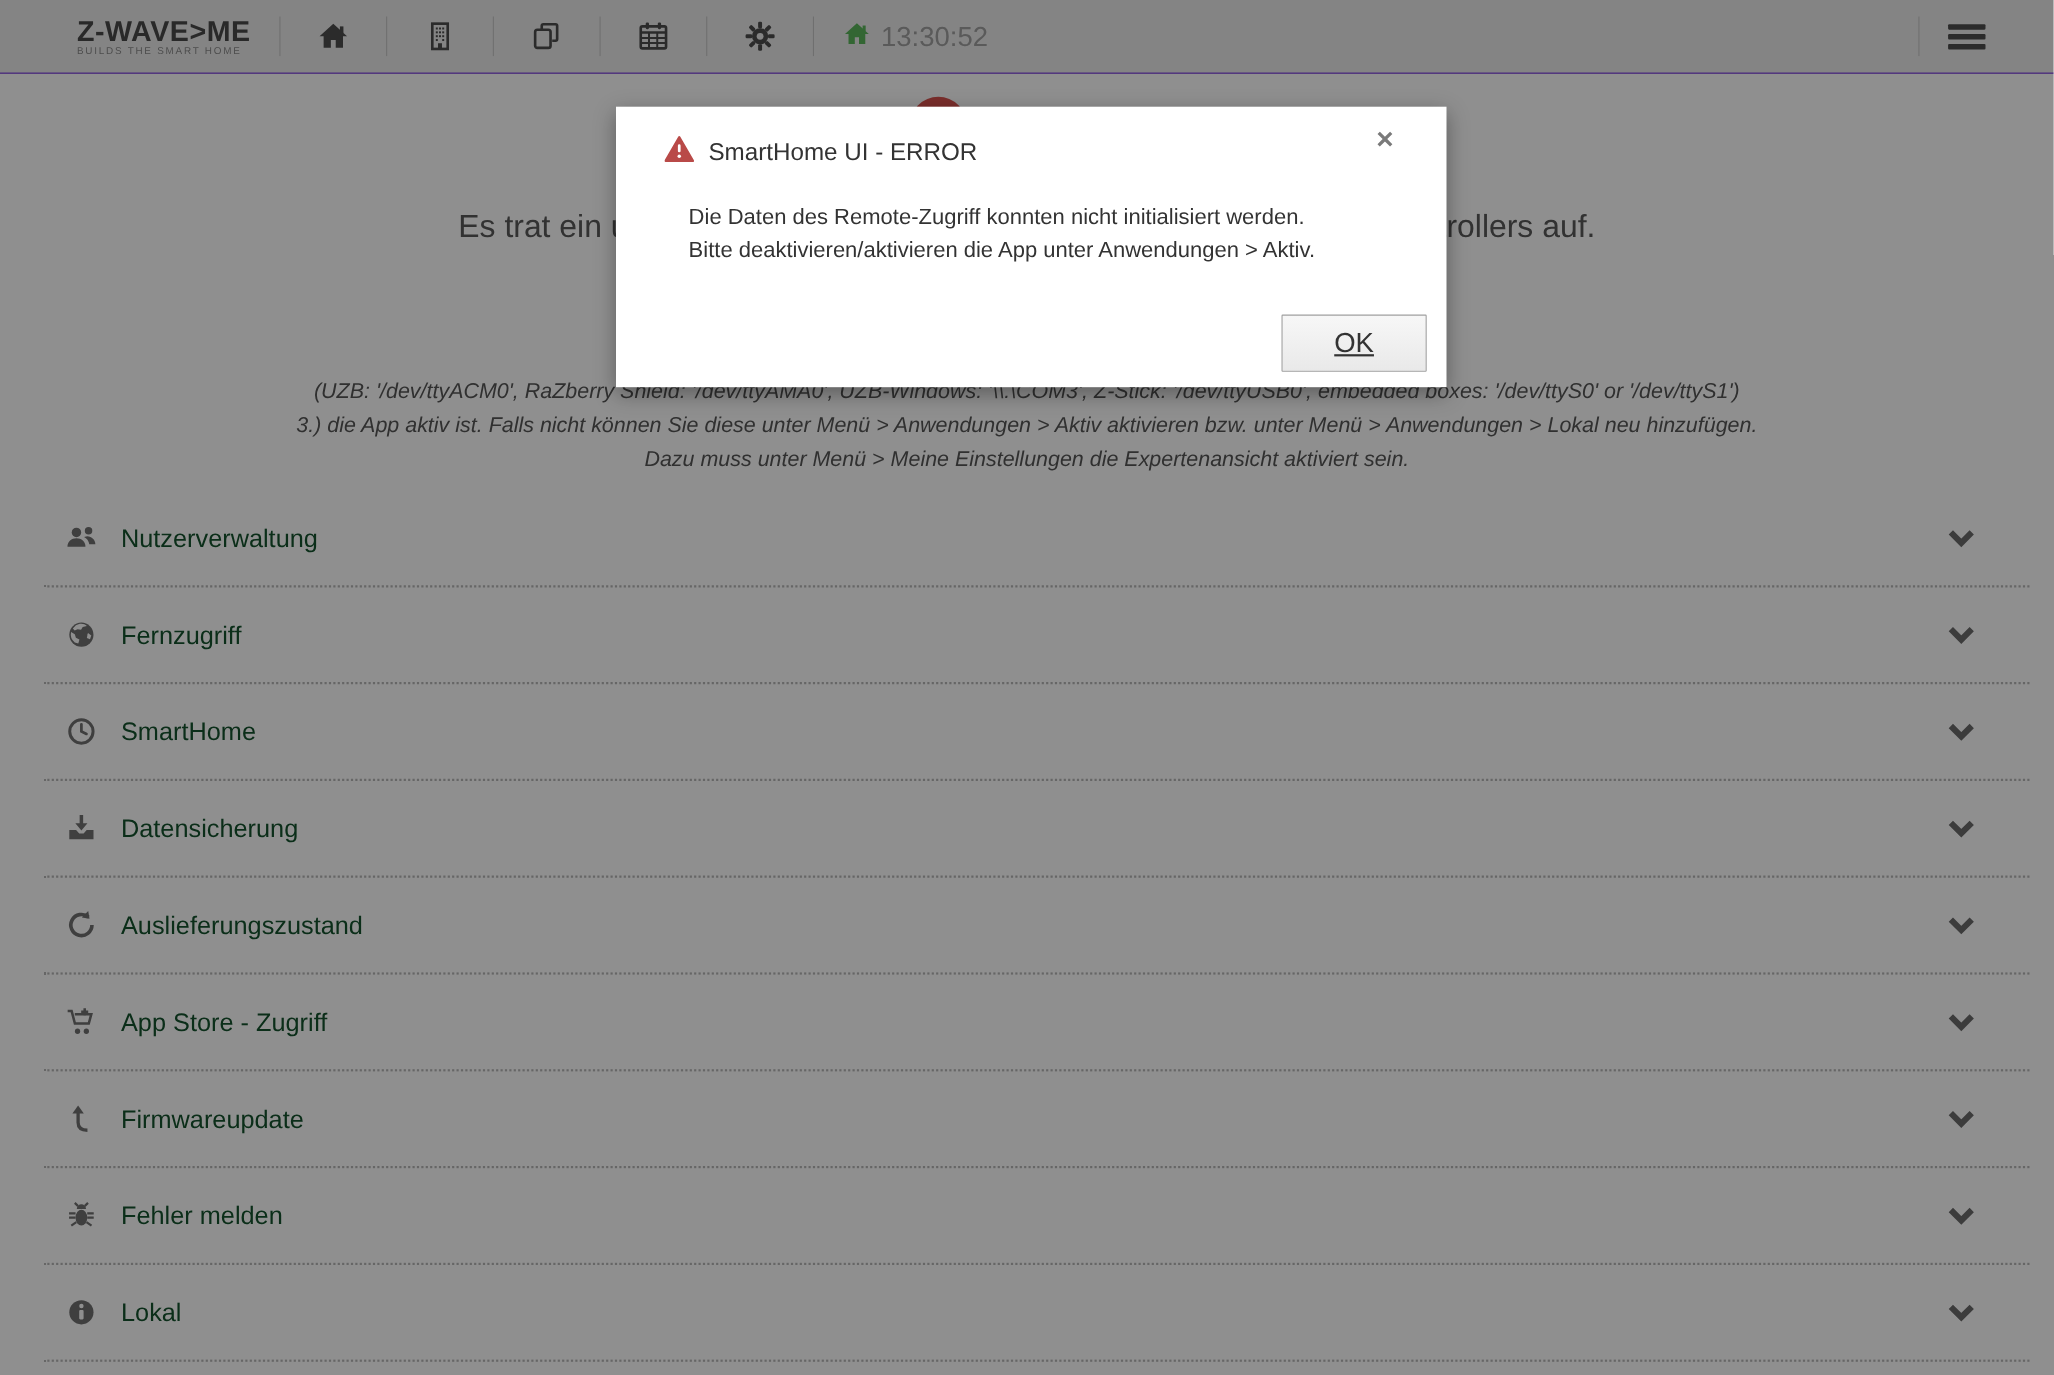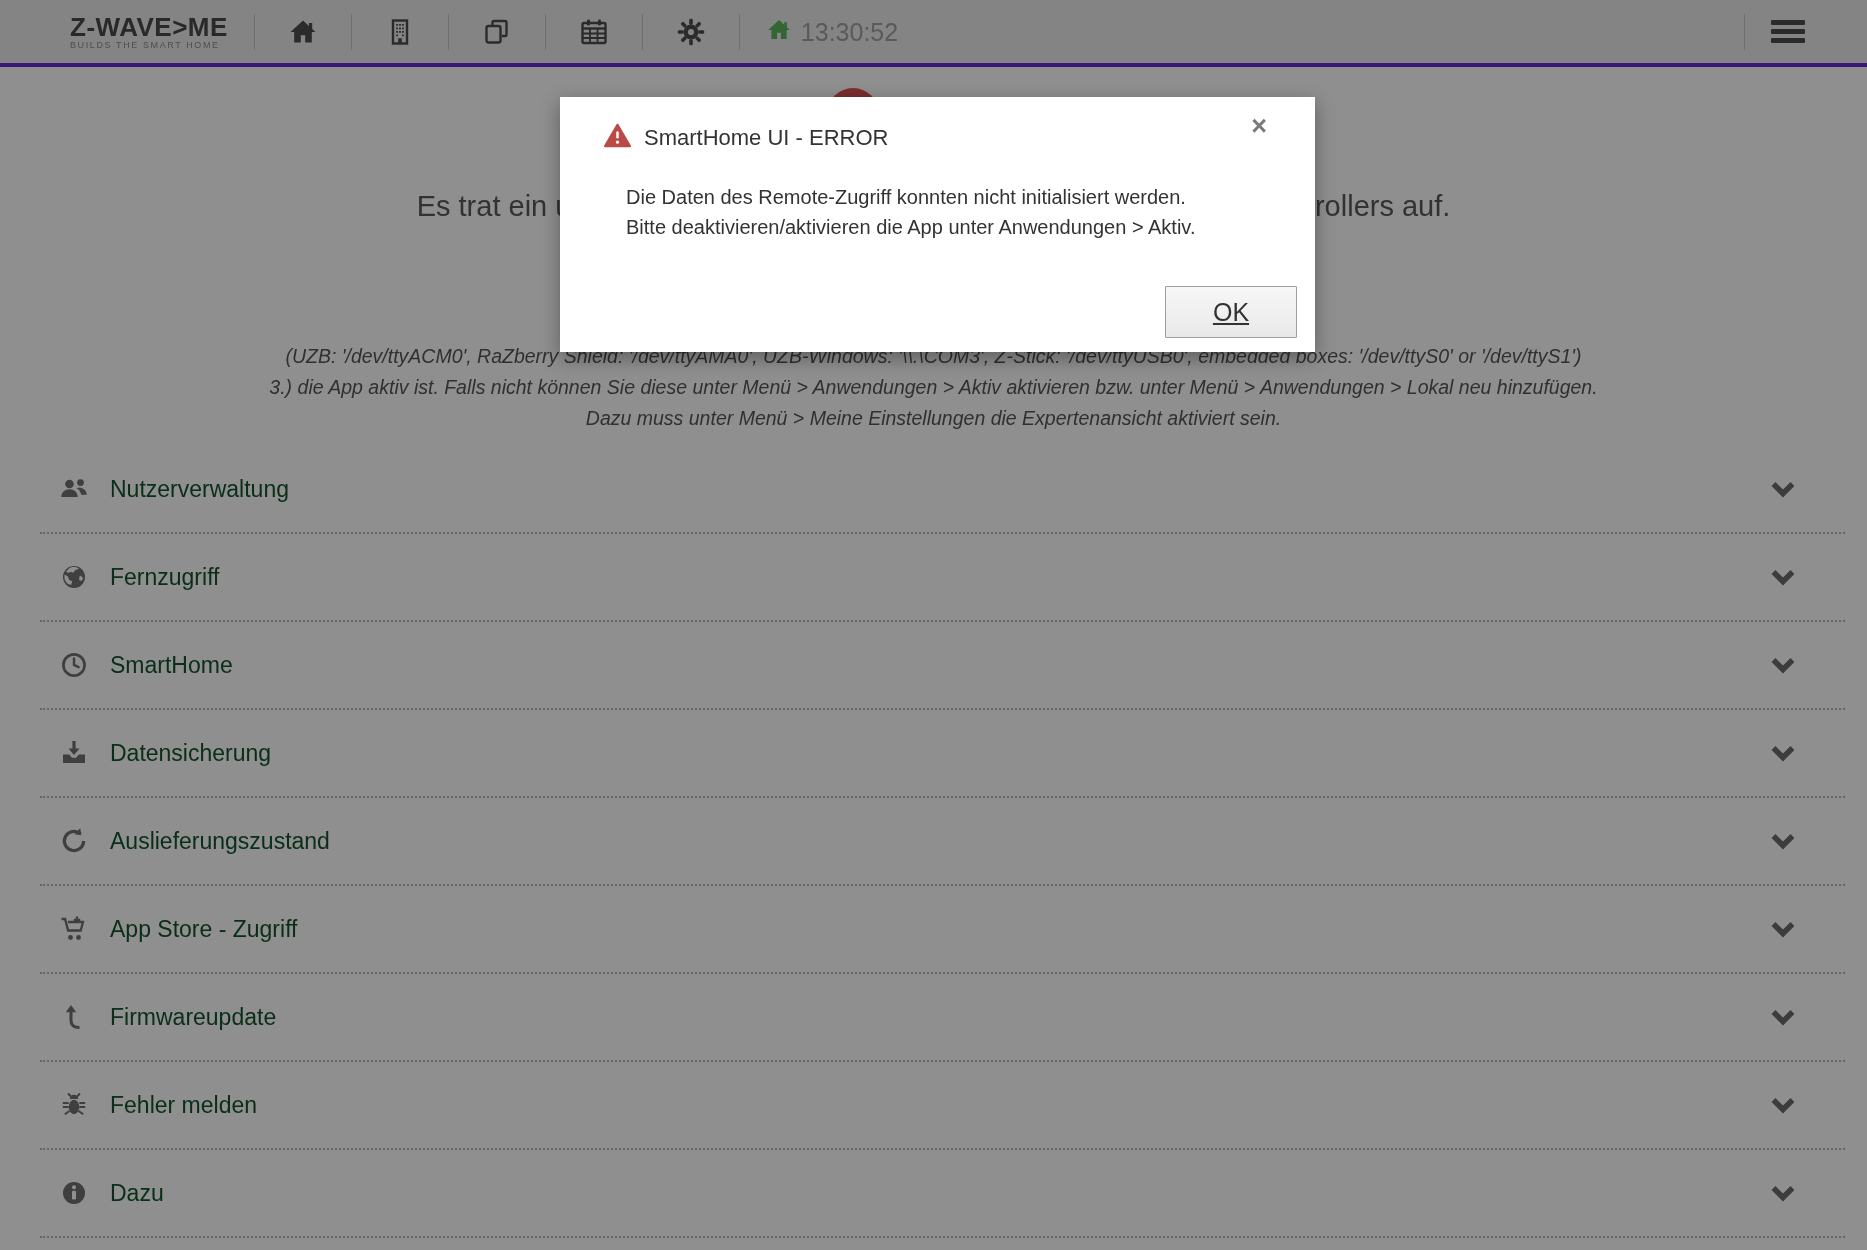--- a/index.html
+++ b/index.html
@@ -2,21 +2,21 @@
 <html><head>
 <meta charset="utf-8">
 <style>
   * { margin:0; padding:0; box-sizing:border-box; }
   html,body { width:1867px; height:1250px; overflow:hidden; }
   body { font-family:"Liberation Sans", sans-serif; background:#fff; position:relative; }
 
   
   .page { position:absolute; inset:0; background:#fff; z-index:0; }
 
-  .header { height:67px; background:#ececec; border-bottom:4px solid #6d28d9;
+  .header { height:67px; background:#ececec; border-bottom:1px solid #6d28d9;
             display:flex; align-items:center; color:#4d4d4d; }
   .logo { margin-left:70px; display:flex; flex-direction:column; line-height:1; cursor:pointer; }
   .brand { font-size:26px; font-weight:bold; letter-spacing:.5px; color:#4a4a4a; }
   .tagline { font-size:9px; letter-spacing:1.6px; color:#8a8a8a; margin-top:1px; }
   .hdiv { width:1px; height:36px; background:#c6c6c6; margin:0 26px; }
   .hicon { width:44px; display:flex; justify-content:center; align-items:center; cursor:pointer; }
   .hicon svg { display:block; }
   .clockbox { display:flex; align-items:flex-end; gap:9px; }
   .clock-time { font-size:25px; color:#a0a0a0; }
   .spacer { flex:1; }
@@ -300,21 +300,21 @@
     </div>
 
     <div class="row">
       <span class="ric">
         <svg width="30" height="30" viewBox="0 0 30 30">
             <circle cx="15" cy="15" r="11" fill="currentColor"></circle>
             <circle cx="15" cy="9.3" r="2" fill="#fff"></circle>
             <rect x="13" y="12.8" width="4" height="8.7" rx="1" fill="#fff"></rect>
           </svg>
       </span>
-      <span class="rlabel">Dazu</span>
+      <span class="rlabel">Lokal</span>
       <span class="chev">
         <svg width="28" height="28" viewBox="0 0 28 28">
             <polyline points="4.5,9 14,18.5 23.5,9" fill="none" stroke="currentColor" stroke-width="5.5"></polyline>
           </svg>
       </span>
     </div>
 
   </div>
 </div>
 

